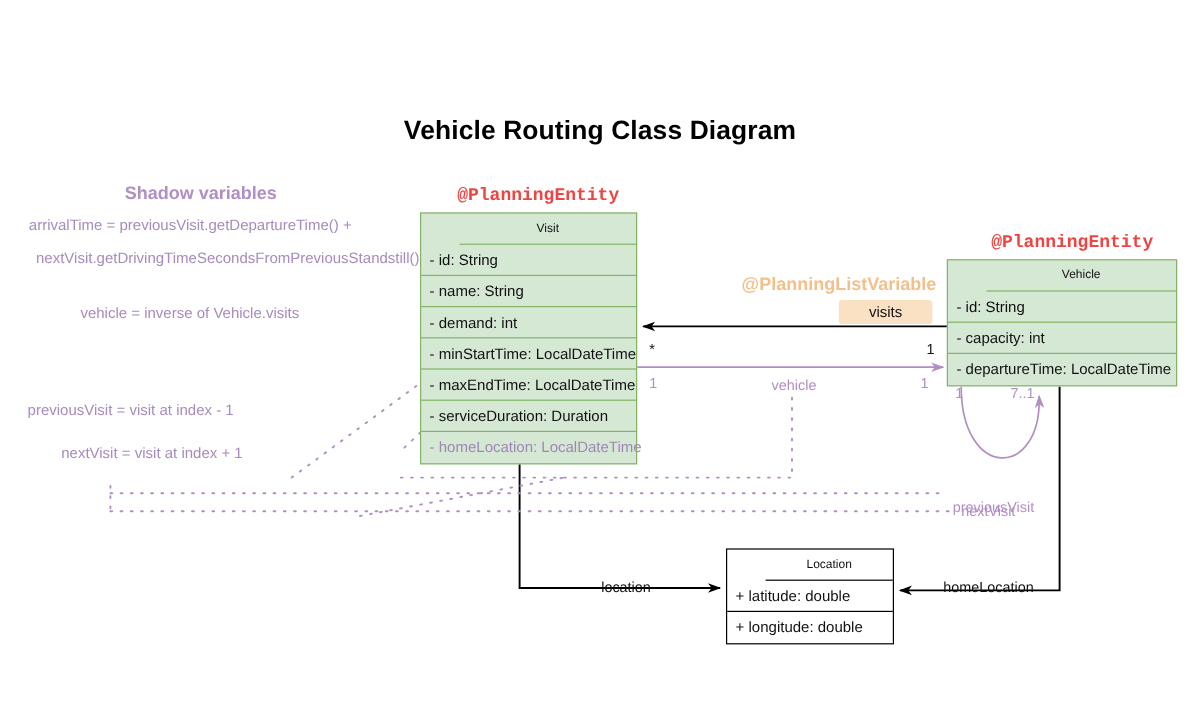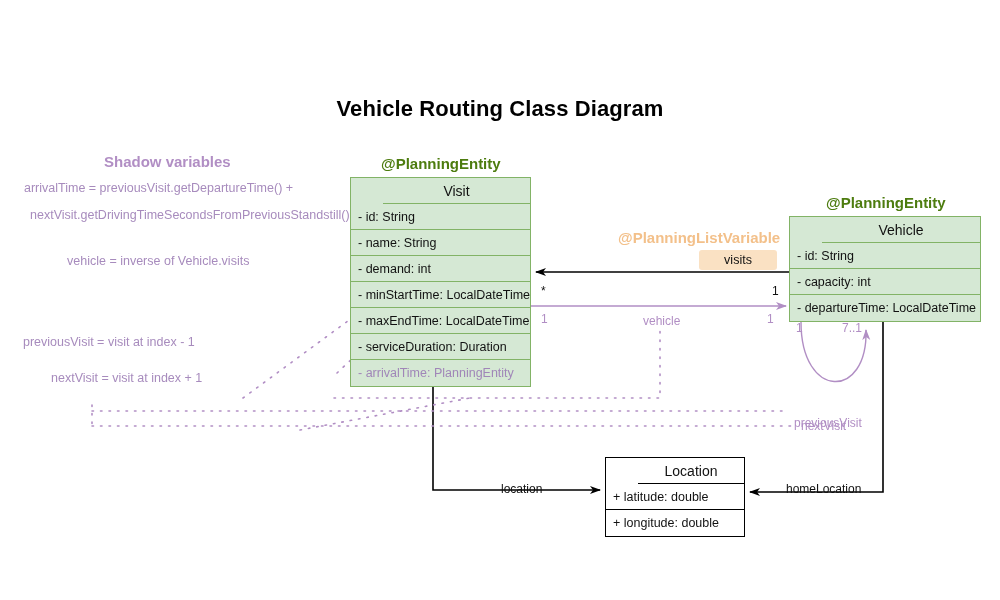--- a/index.html
+++ b/index.html
@@ -14,35 +14,35 @@
 
   .page-title{
     position:absolute;left:0;top:96px;width:1000px;text-align:center;
     font-size:22px;font-weight:bold;color:#000;letter-spacing:0.1px;
   }
 
   .section-title{
     position:absolute;font-size:15px;font-weight:bold;white-space:nowrap;
   }
   .section-title.purple{color:#b18ec4;}
-  .section-title.green{color:#4d7c0f;}
+  .section-title.green{color:#ef4444;font-family:Liberation Mono, monospace;}
   .section-title.orange{color:#f3c08a;}
 
   .umlbox{
     position:absolute;border:1px solid #82b366;background:#d5e8d4;
     box-sizing:border-box;
   }
   .umlbox .row{
     border-bottom:1px solid #82b366;box-sizing:border-box;
     font-size:12.5px;color:#111;padding:0 7px;display:flex;align-items:center;
     height:26px;white-space:nowrap;
   }
   .umlbox .row:last-child{border-bottom:none;}
   .umlbox .title-row{
-    justify-content:center;font-size:14px;height:26px;margin-left:32px;
+    justify-content:center;font-size:10px;height:26px;margin-left:32px;
   }
   .umlbox .row.shadow{color:#a086b8;}
 
   .umlbox.plain{border:1px solid #000000;background:#ffffff;}
   .umlbox.plain .row{border-bottom:1px solid #000000;color:#111;}
   .umlbox.plain .row:last-child{border-bottom:none;}
 
   .badge{
     position:absolute;background:#fae1c3;border-radius:3px;
     font-size:12.5px;color:#111;display:flex;align-items:center;justify-content:center;
@@ -126,21 +126,21 @@
   </svg>
 
   <div class="umlbox" style="left:350px;top:177px;width:181px;">
     <div class="row title-row">Visit</div>
     <div class="row">- id: String</div>
     <div class="row">- name: String</div>
     <div class="row">- demand: int</div>
     <div class="row">- minStartTime: LocalDateTime</div>
     <div class="row">- maxEndTime: LocalDateTime</div>
     <div class="row">- serviceDuration: Duration</div>
-    <div class="row shadow">- arrivalTime: PlanningEntity</div>
+    <div class="row shadow">- homeLocation: LocalDateTime</div>
   </div>
 
   <div class="umlbox" style="left:789px;top:216px;width:192px;">
     <div class="row title-row">Vehicle</div>
     <div class="row">- id: String</div>
     <div class="row">- capacity: int</div>
     <div class="row">- departureTime: LocalDateTime</div>
   </div>
 
   <div class="umlbox plain" style="left:605px;top:457px;width:140px;">

